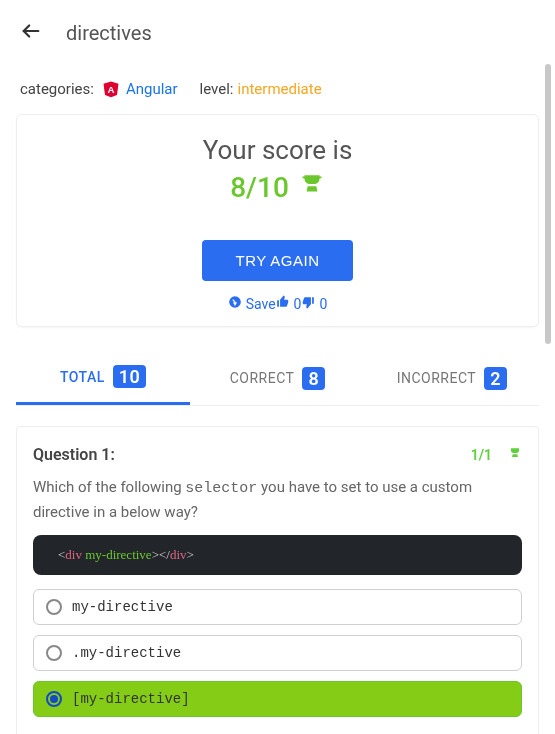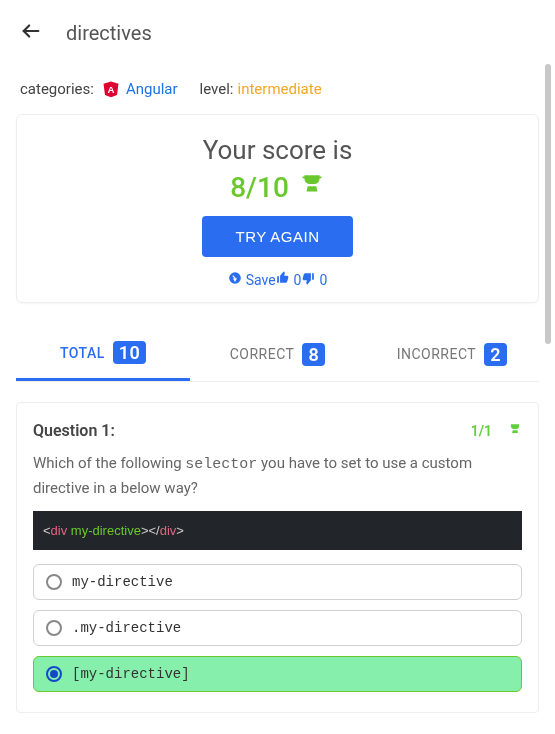--- a/index.html
+++ b/index.html
@@ -54,21 +54,21 @@
   .btn-primary {
     display:inline-block;
     background: #2a6df0;
     color: #fff;
     border: none;
     border-radius: 4px;
     padding: 12px 34px;
     font-size: 15px;
     font-weight: 500;
     letter-spacing: 0.5px;
-    margin-top: 12px;
+    margin-top: 36px;
     cursor: pointer;
   }
   .actions {
     display:flex; align-items:center; justify-content:center;
     margin-top: 14px; font-size: 14px; color:#2a6df0;
   }
   .actions .act { display:flex; align-items:center; gap:4px; cursor:pointer; }
   .tabs {
     display:flex; margin-top: 24px; border-bottom:1px solid #eee;
   }
@@ -86,39 +86,39 @@
   .question-card {
     border:1px solid #eee; border-radius:4px; margin-top:20px;
     padding: 18px 16px 10px;
   }
   .q-head { display:flex; justify-content:space-between; align-items:center; margin-bottom:12px;}
   .q-head .qn { font-weight:600; color:#444;}
   .q-head .pts { color:#5fcf3b; font-weight:600; font-size:14px; display:flex; align-items:center; gap:16px;}
   .q-text { color:#666; font-size:15px; line-height:1.5; margin-bottom:12px;}
   .q-text .mono { font-family: "Courier New", monospace; }
   .codeblock {
-    background:#22252a; color:#eee; font-family:Liberation Sans, sans-serif;
-    padding:12px 10px; border-radius:0; font-size:13px; margin-bottom:14px;
+    background:#22252a; color:#eee; font-family:Liberation Serif, serif;
+    padding:12px 25px; border-radius:8px; font-size:13px; margin-bottom:14px;
     white-space: nowrap;
   }
   .codeblock .punct { color:#ccc;}
   .codeblock .tag { color:#e06484;}
   .codeblock .attr { color:#6ac82e;}
   .option {
     border:1px solid #d0d0d0; border-radius:6px;
     padding:9px 12px; margin-bottom:10px;
     display:flex; align-items:center; gap:10px;
     font-family:"Courier New",monospace; font-size:14px; color:#333;
     cursor:pointer;
   }
   .option .radio {
     width:16px; height:16px; border:2px solid #888; border-radius:50%;
     flex-shrink:0; position:relative;
   }
-  .option.selected { background:#86efac; border-color:#6ac82e;}
+  .option.selected { background:#84cc16; border-color:#6ac82e;}
   .option.selected .radio { border-color:#1349c9;}
   .option.selected .radio::after{
     content:""; position:absolute; inset:2px; background:#1349c9; border-radius:50%;
   }
   .scrollbar-fake {
     position: fixed; right: 4px; top: 64px; width: 6px; height: 280px;
     background:#c8c8c8; border-radius:3px;
   }
 </style>
 </head>

